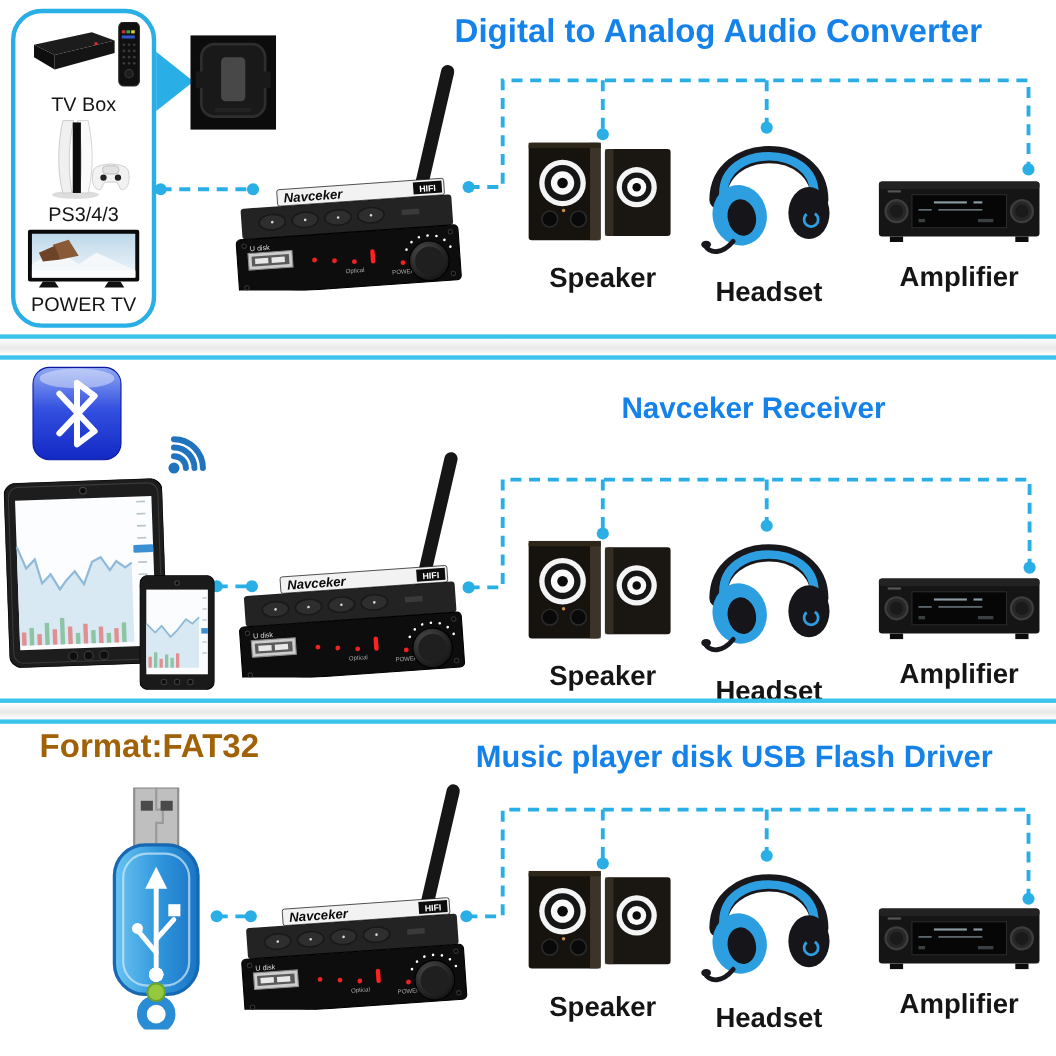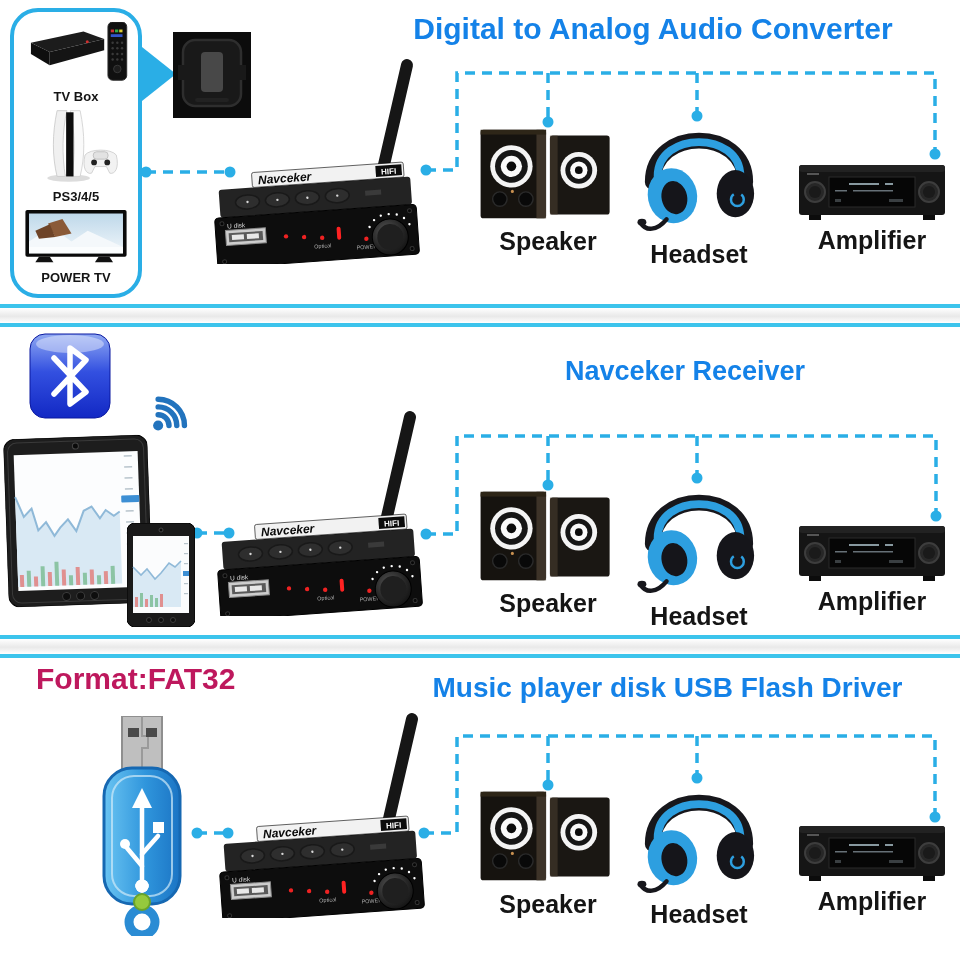--- a/index.html
+++ b/index.html
@@ -9,32 +9,32 @@
   html,body{margin:0;padding:0;background:#fff;}
   .canvas{position:relative;width:960px;height:960px;background:#fff;overflow:hidden;
           font-family:"Liberation Sans",sans-serif;color:var(--text_black);}
   .abs{position:absolute;}
   .connectors{position:absolute;left:0;top:0;width:960px;height:960px;z-index:1;}
   .dashline{stroke:var(--dash_blue);stroke-width:3.5;fill:none;stroke-dasharray:10 7;}
   .dashdot{fill:var(--dash_blue);}
   .art{z-index:2;}
   .section-title{position:absolute;z-index:3;text-align:center;font-weight:bold;
                  color:var(--title_blue);letter-spacing:0;}
-  .out-label{position:absolute;z-index:3;text-align:center;font-weight:bold;font-size:25px;color:#151515;}
+  .out-label{position:absolute;z-index:3;text-align:center;font-weight:bold;font-size:25px;color:#151515;margin-top:12px;}
   .srcbox{position:absolute;left:10px;top:8px;width:132px;height:290px;z-index:2;
           border:4px solid var(--dash_blue);border-radius:28px;background:#fff;
           display:flex;flex-direction:column;align-items:center;justify-content:space-evenly;padding:4px 0;box-sizing:border-box;}
-  .srclabel{font-size:13px;font-weight:bold;color:#141414;line-height:1;}
+  .srclabel{font-size:18px;font-weight:normal;color:#141414;line-height:1;}
   .arrow-right{position:absolute;left:142px;top:47px;width:0;height:0;z-index:2;
                border-top:27px solid transparent;border-bottom:27px solid transparent;
                border-left:34px solid var(--dash_blue);}
   .divider{position:absolute;left:0;width:960px;height:15px;z-index:4;
            border-top:4px solid var(--divider_blue);border-bottom:4px solid var(--divider_blue);
            background:linear-gradient(180deg,#ffffff 0%,#e9e9e9 55%,#ffffff 100%);}
-  .fmt{position:absolute;z-index:3;font-weight:bold;color:#be185d;font-size:30px;}
+  .fmt{position:absolute;z-index:3;font-weight:bold;color:#a16207;font-size:30px;}
   svg text{font-family:"Liberation Sans",sans-serif;}
 </style>
 </head>
 <body>
 
 <div class="canvas">
 
   <svg width="0" height="0" style="position:absolute" aria-hidden="true">
     <defs>
       <radialGradient id="knobGrad" cx="40%" cy="35%" r="75%">
@@ -365,21 +365,21 @@
     <div class="section-title" style="left:368px;top:12px;width:570px;font-size:30px;">Digital to Analog Audio Converter</div>
 
     <div class="srcbox">
       <svg class="art" width="104" height="62">
           <use href="#sym-tvbox" xlink:href="#sym-tvbox"></use>
         </svg>
       <div class="srclabel">TV Box</div>
       <svg class="art" width="100" height="74">
           <use href="#sym-ps5" xlink:href="#sym-ps5"></use>
         </svg>
-      <div class="srclabel">PS3/4/5</div>
+      <div class="srclabel">PS3/4/3</div>
       <svg class="art" width="108" height="56">
           <use href="#sym-tv" xlink:href="#sym-tv"></use>
         </svg>
       <div class="srclabel">POWER TV</div>
     </div>
 
     <div class="arrow-right"></div>
     <svg class="abs art" style="left:173px;top:32px;" width="78" height="86">
         <use href="#sym-optical" xlink:href="#sym-optical"></use>
       </svg>

